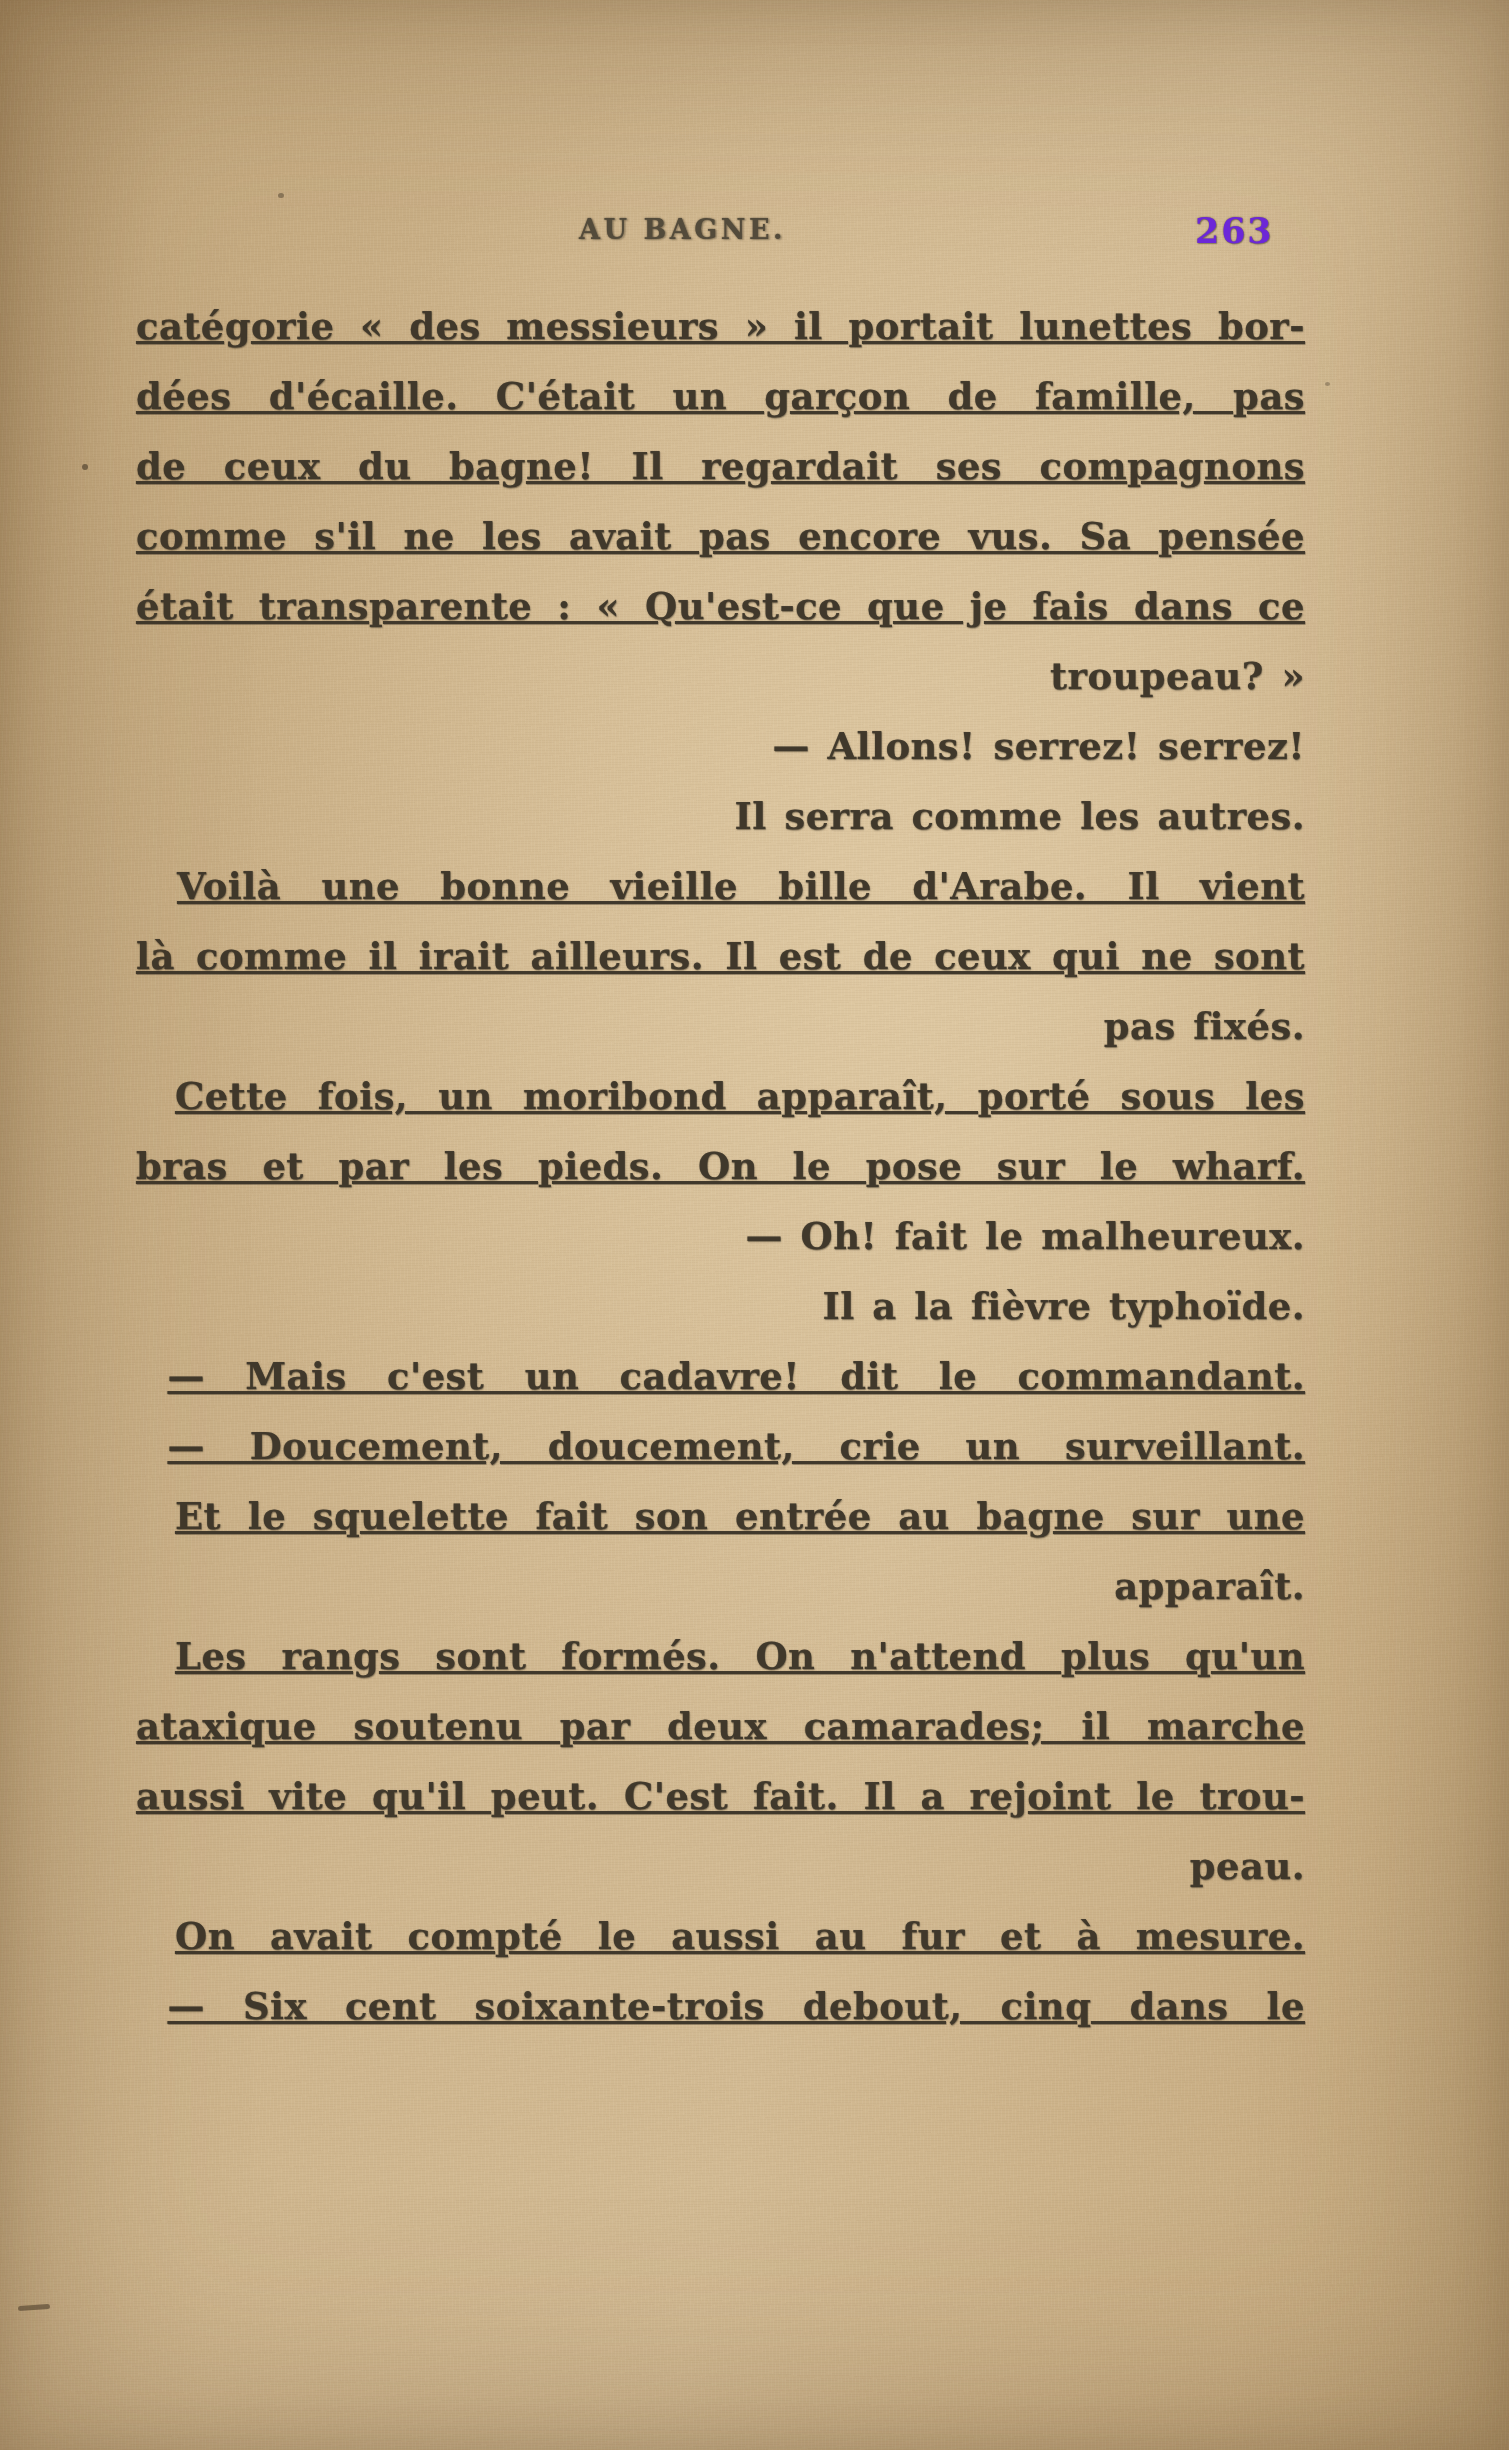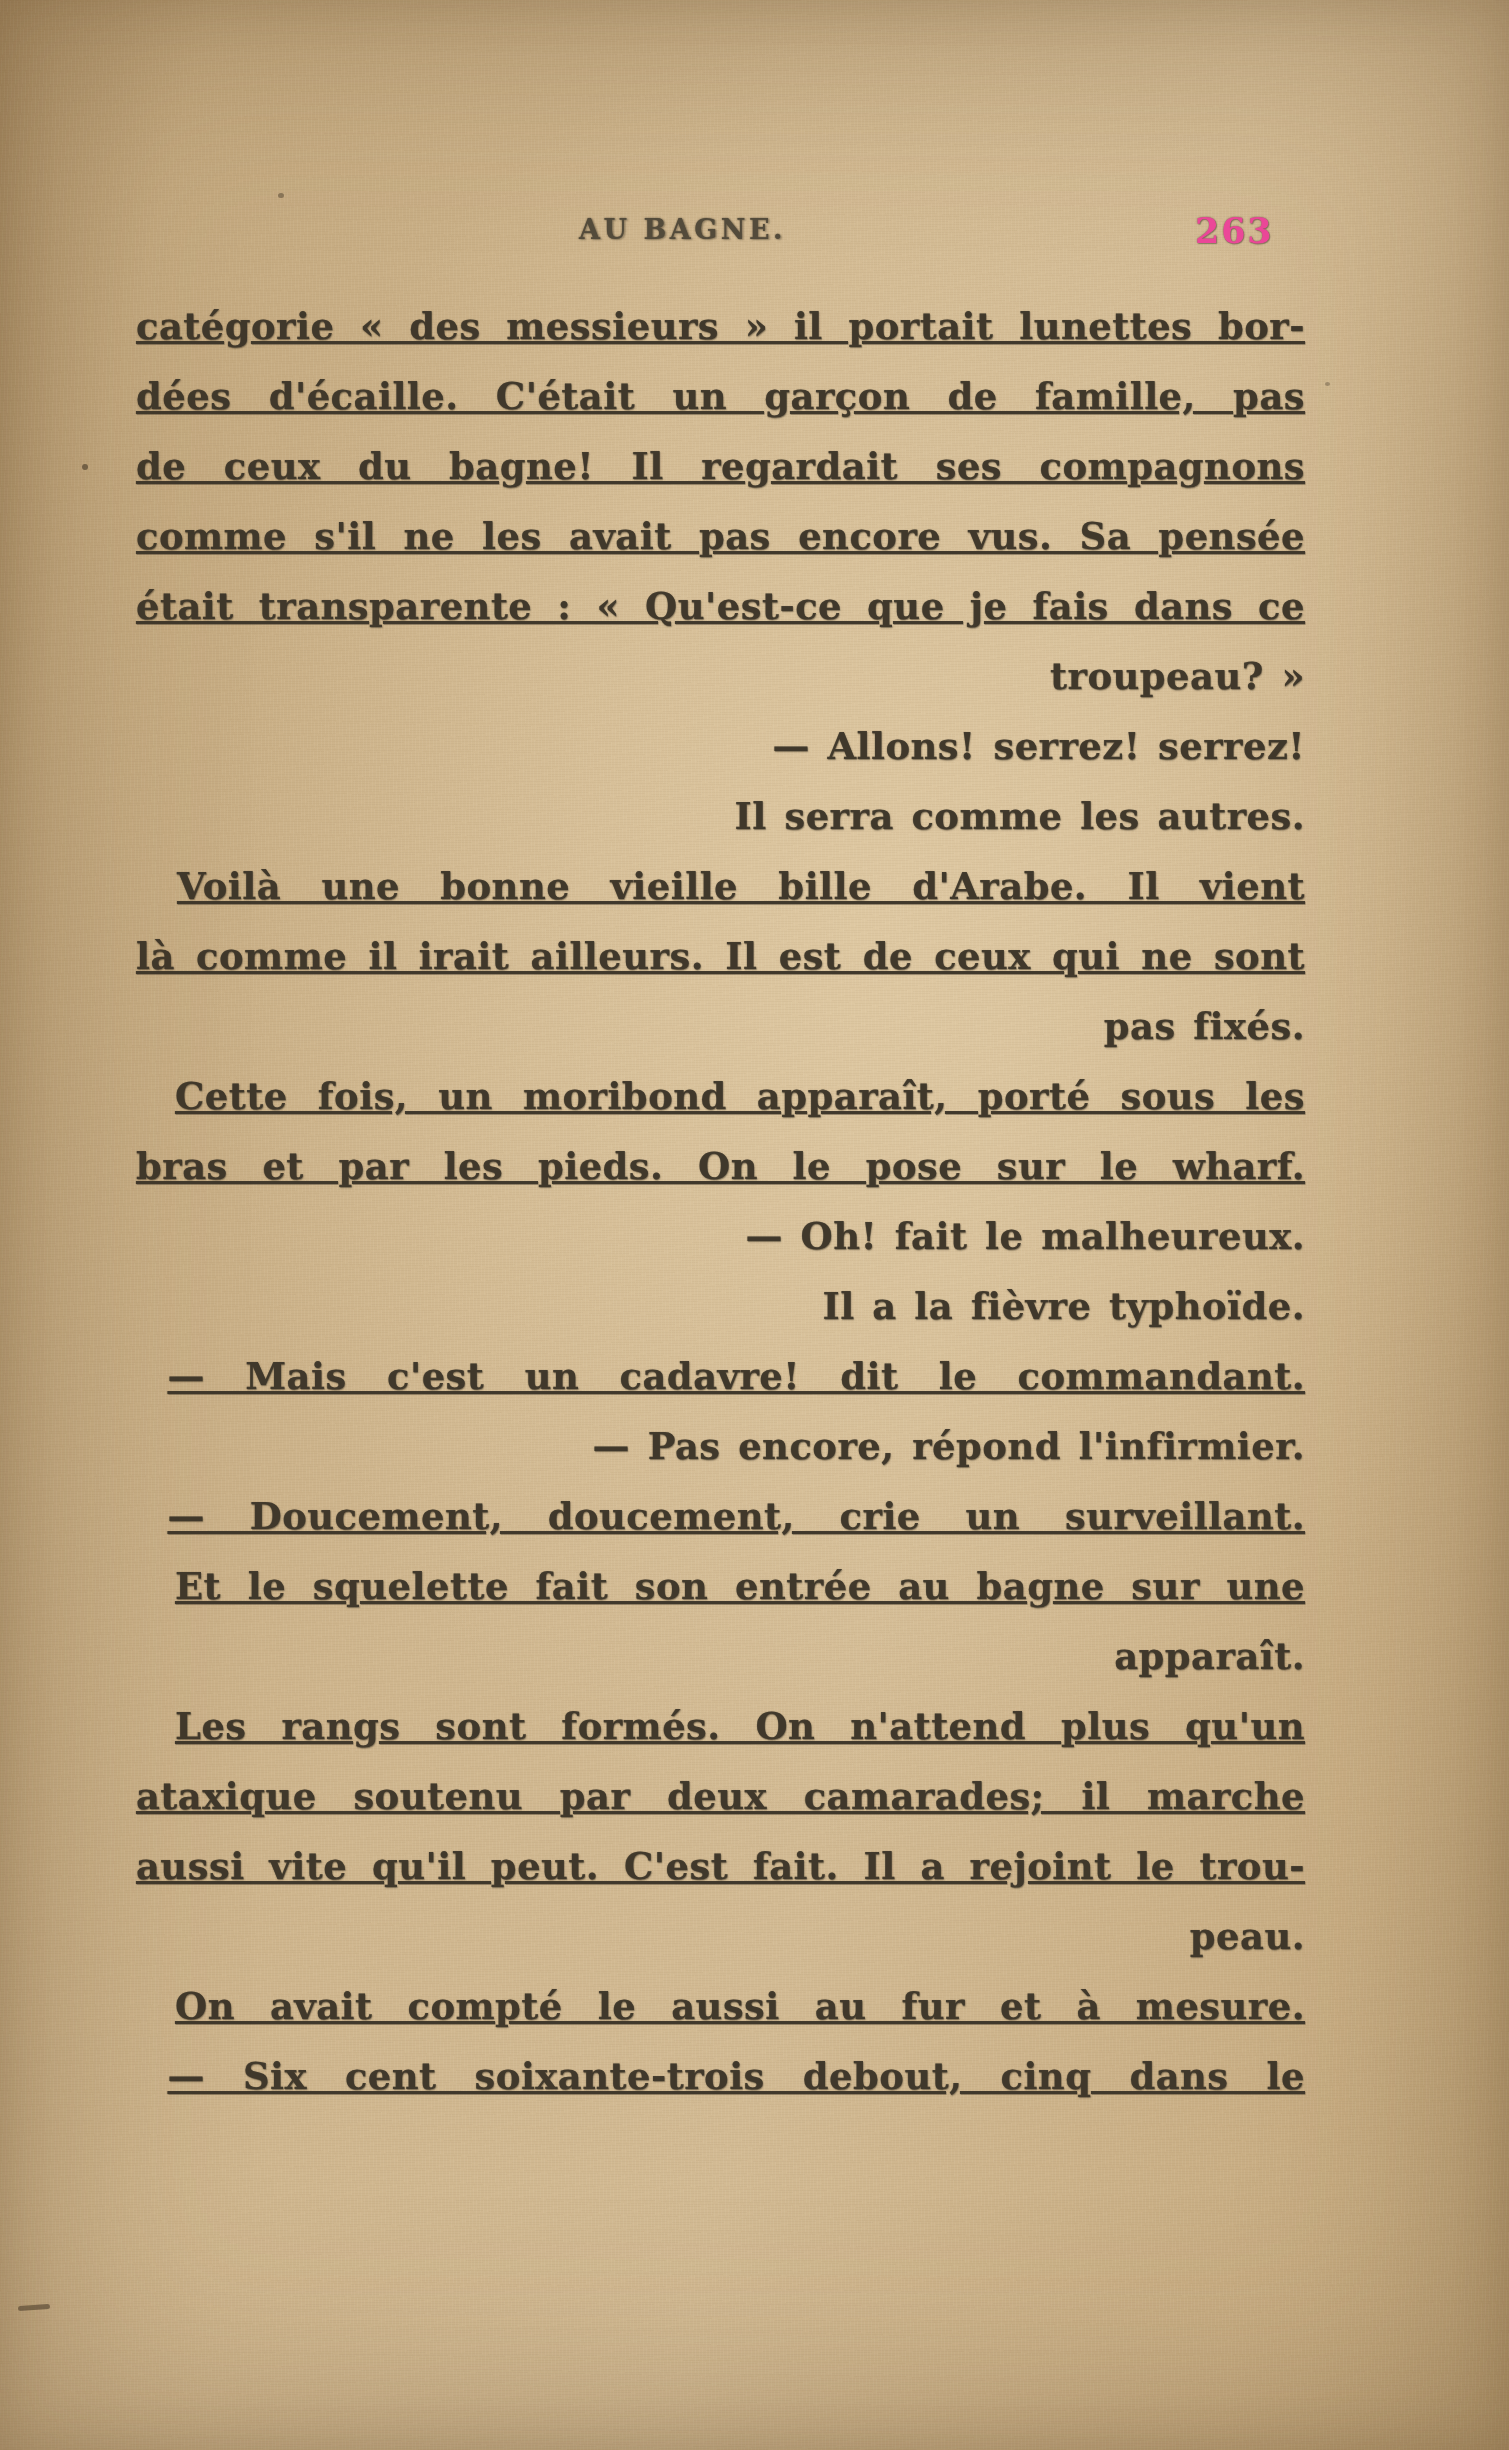--- a/index.html
+++ b/index.html
@@ -45,21 +45,21 @@
     white-space: nowrap;
     text-align: right;
   }
   .page-number {
     position: absolute;
     top: 210px;
     left: 1195px;
     font-size: 35px;
     font-weight: 700;
     letter-spacing: 1.8px;
-    color: #ec4899;
+    color: #6d28d9;
     text-shadow: 0 0 1.8px rgba(70,60,44,0.7), 0.9px 0.9px 0.9px rgba(70,60,44,0.4);
     filter: blur(0.3px);
   }
 
   .text-block {
     position: absolute;
     top: 291px;
     left: 136px;
     width: 1169px;
   }
@@ -112,21 +112,20 @@
     <div class="text-line indent-dialogue">— Allons! serrez! serrez!</div>
     <div class="text-line indent-short-indent">Il serra comme les autres.</div>
     <div class="text-line indent-short-indent justified">Voilà une bonne vieille bille d'Arabe. Il vient</div>
     <div class="text-line indent-continuation justified">là comme il irait ailleurs. Il est de ceux qui ne sont</div>
     <div class="text-line indent-continuation">pas fixés.</div>
     <div class="text-line indent-paragraph-start justified">Cette fois, un moribond apparaît, porté sous les</div>
     <div class="text-line indent-continuation justified">bras et par les pieds. On le pose sur le wharf.</div>
     <div class="text-line indent-dialogue">— Oh! fait le malheureux.</div>
     <div class="text-line indent-short-indent">Il a la fièvre typhoïde.</div>
     <div class="text-line indent-dialogue justified">— Mais c'est un cadavre! dit le commandant.</div>
-    <div class="text-line indent-dialogue">— Pas encore, répond l'infirmier.</div>
     <div class="text-line indent-dialogue justified">— Doucement, doucement, crie un surveillant.</div>
     <div class="text-line indent-paragraph-start justified">Et le squelette fait son entrée au bagne sur une</div>
     <div class="text-line indent-continuation">apparaît.</div>
     <div class="text-line indent-paragraph-start justified">Les rangs sont formés. On n'attend plus qu'un</div>
     <div class="text-line indent-continuation justified">ataxique soutenu par deux camarades; il marche</div>
     <div class="text-line indent-continuation justified">aussi vite qu'il peut. C'est fait. Il a rejoint le trou-</div>
     <div class="text-line indent-continuation">peau.</div>
     <div class="text-line indent-paragraph-start justified">On avait compté le aussi au fur et à mesure.</div>
     <div class="text-line indent-dialogue justified">— Six cent soixante-trois debout, cinq dans le</div>
   </div>

